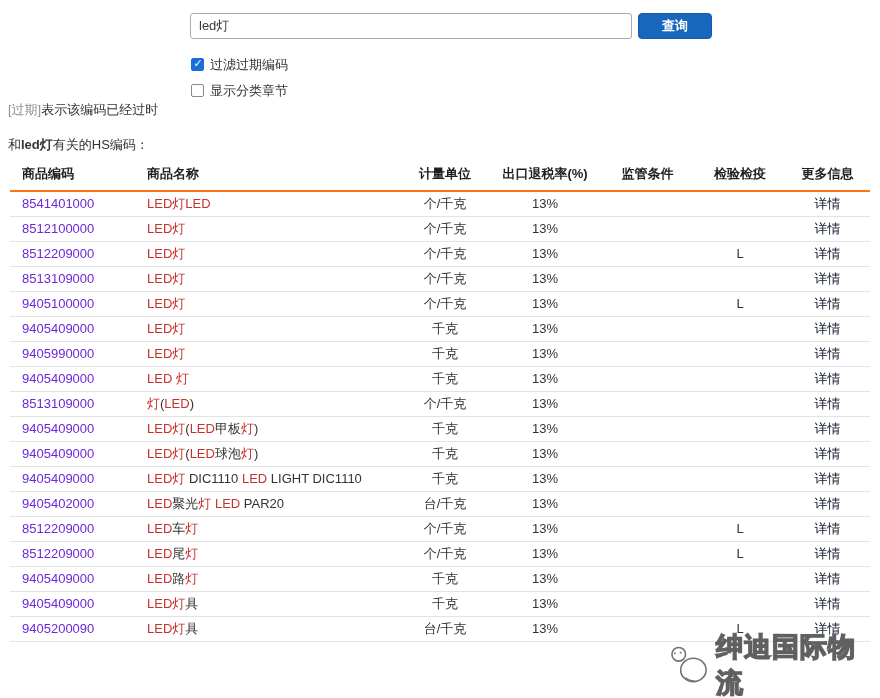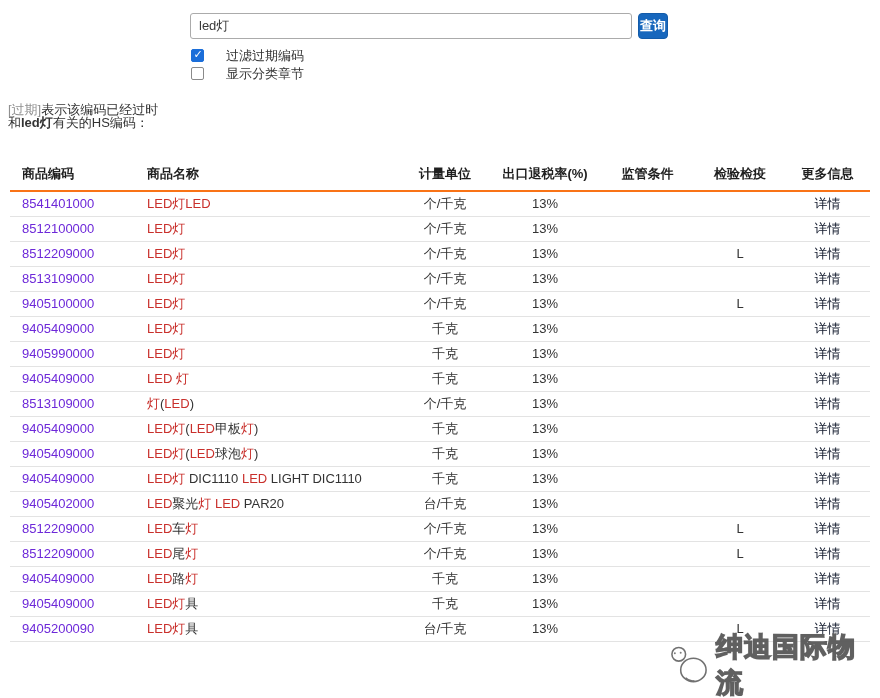--- a/index.html
+++ b/index.html
@@ -10,42 +10,42 @@
   }
 
   
   .search-area { position:absolute; left:190px; top:13px; display:flex; align-items:center; gap:6px; }
   .search-input {
     width:442px; height:26px; border:1px solid #ababab; border-radius:3px;
     padding:0 8px; font-size:13px; color:#3a3a3a; outline:none;
     font-family:"Liberation Sans","DejaVu Sans",sans-serif;
   }
   .query-btn {
-    height:26px; padding:0 1px; background:#1767bd; border:1px solid #135ba9;
+    height:26px; padding:0 23px; background:#1767bd; border:1px solid #135ba9;
     border-radius:4px; color:#fff; font-size:13px; font-weight:bold; cursor:pointer;
     font-family:"Liberation Sans","DejaVu Sans",sans-serif;
   }
 
   
   .filters { position:absolute; left:191px; top:47px; font-size:13px; color:#333; }
-  .filter-row { display:flex; align-items:center; gap:22px; height:17px; margin-bottom:1px; cursor:pointer; }
+  .filter-row { display:flex; align-items:center; gap:6px; height:17px; margin-bottom:1px; cursor:pointer;margin-top:9px; }
   .checkbox {
     width:13px; height:13px; border:1px solid #8a8a8a; border-radius:2px;
     background:#fff; position:relative; flex:0 0 13px;
   }
   .checkbox.checked { background:#1b6ed9; border-color:#1b6ed9; }
   .checkbox.checked::after {
     content:"✓"; position:absolute; left:1.5px; top:-2px;
     color:#fff; font-size:11px; font-weight:bold;
   }
 
   
   .note1 { position:absolute; left:8px; top:101px; font-size:13px; color:#333; }
   .note1 .note-tag { color:#909090; }
-  .note2 { position:absolute; left:8px; top:114px; font-size:13px; color:#333; }
+  .note2 { position:absolute; left:8px; top:136px; font-size:13px; color:#333; }
   .note2 b { font-weight:bold; }
 
   
   table.results {
     position:absolute; left:10px; top:160px; width:860px;
     border-collapse:collapse; table-layout:fixed; font-size:13px; color:#333;
   }
   table.results thead th {
     font-weight:bold; color:#1f1f1f; text-align:center;
     border-bottom:2px solid #f97316; padding:5px 0 7px; white-space:nowrap;

